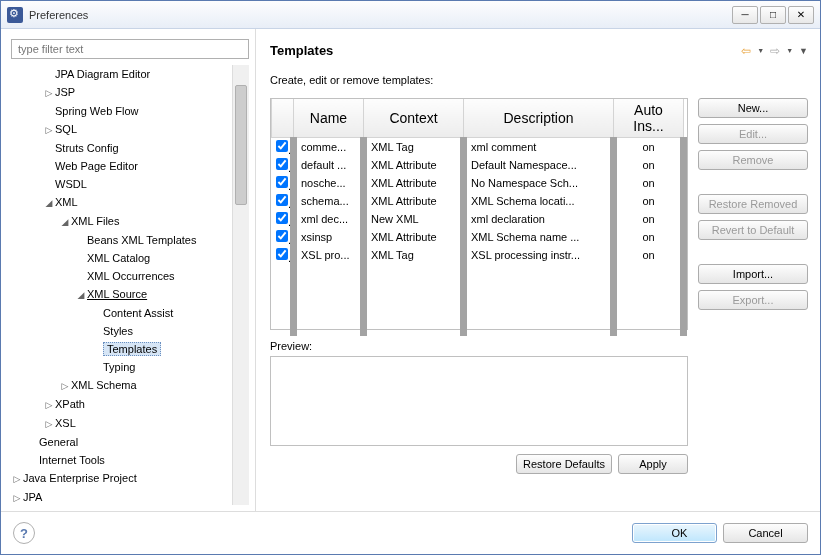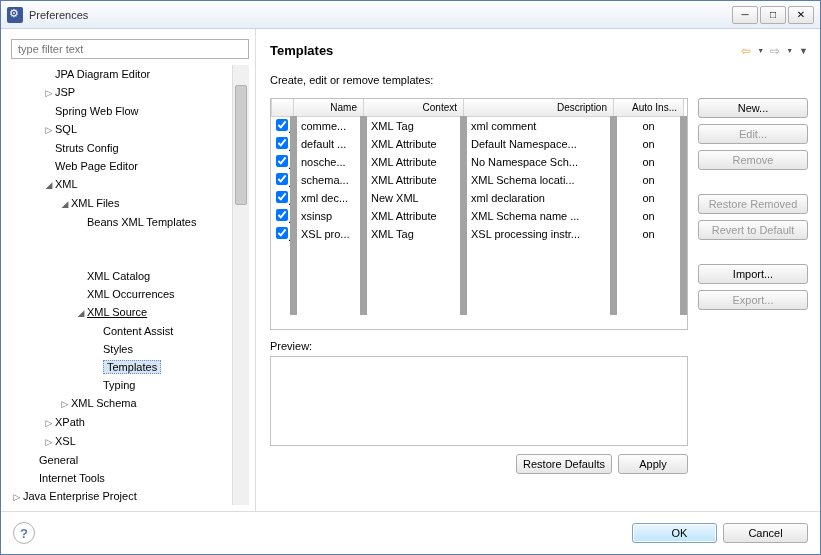--- a/index.html
+++ b/index.html
@@ -27,21 +27,21 @@
 .nav-arrow { font-size: 12px; cursor: default; }
 .nav-arrow.back { color: #e8a33d; }
 .nav-arrow.fwd { color: #aaa; }
 .nav-drop { font-size: 7px; color: #555; }
 .nav-menu { font-size: 9px; color: #555; }
 .subtitle { margin-bottom: 12px; }
 .main-cols { display: flex; gap: 10px; flex: 1; min-height: 0; }
 .table-col { flex: 1; display: flex; flex-direction: column; min-height: 0; }
 .table-box { border: 1px solid #c0c0c0; height: 232px; display: flex; flex-direction: column; }
 .tbl { width: 100%; border-collapse: collapse; table-layout: fixed; }
-.tbl th { background: linear-gradient(#fdfdfd,#ececec); border: 1px solid #d4d4d4; border-top: none; text-align: right; font-weight: normal; padding: 3px 6px; font-size: 10px; }
+.tbl th { background: linear-gradient(#fdfdfd,#ececec); border: 1px solid #d4d4d4; border-top: none; text-align: center; font-weight: normal; padding: 3px 6px; font-size: 14px; }
 .tbl td { border-right: 7px solid #a3a3a3; padding: 2px 4px; font-size: 11px; overflow: hidden; text-overflow: ellipsis; white-space: nowrap; }
 .tbl td.chk { text-align: center; width: 22px; }
 .tbl input[type=checkbox] { width: 12px; height: 12px; }
 .btn-col { width: 110px; display: flex; flex-direction: column; gap: 6px; }
 .btn { border: 1px solid #acacac; background: linear-gradient(#fdfdfd,#e6e6e6); border-radius: 3px; padding: 3px 6px; font-size: 11px; cursor: default; text-align: center; }
 .btn.disabled { color: #9a9a9a; }
 .btn.primary { border: 1px solid #7da2ce; background: linear-gradient(#eaf6fd,#bee6fd); box-shadow: inset 0 0 0 1px #fff; padding-left: 16px; }
 .preview-label { margin-top: 10px; margin-bottom: 4px; }
 .preview-box { border: 1px solid #c0c0c0; height: 90px; position: relative; overflow: auto; }
 .bottom-row1 { display: flex; justify-content: flex-end; gap: 6px; margin-top: 8px; }
@@ -70,24 +70,25 @@
     <div class="left-pane">
       <input class="filter-input" placeholder="type filter text" style="">
       <div class="tree-wrap">
         <ul class="tree" id="tree-root">
             <li style="padding-left: 32px;"><span class="tw"></span><span class="node-label">JPA Diagram Editor</span></li>
             <li style="padding-left: 32px;"><span class="tw">▷</span><span class="node-label">JSP</span></li>
             <li style="padding-left: 32px;"><span class="tw"></span><span class="node-label">Spring Web Flow</span></li>
             <li style="padding-left: 32px;"><span class="tw">▷</span><span class="node-label">SQL</span></li>
             <li style="padding-left: 32px;"><span class="tw"></span><span class="node-label">Struts Config</span></li>
             <li style="padding-left: 32px;"><span class="tw"></span><span class="node-label">Web Page Editor</span></li>
+            <li style="padding-left: 32px;"><span class="tw"></span><span class="node-label">WSDL</span></li>
             <li style="padding-left: 32px;"><span class="tw">◢</span><span class="node-label">XML</span></li>
             <li style="padding-left: 48px;"><span class="tw">◢</span><span class="node-label">XML Files</span></li>
             <li style="padding-left: 64px;"><span class="tw"></span><span class="node-label">Beans XML Templates</span></li>
-            <li style="padding-left: 64px; margin-top: 36px;"><span class="tw"></span><span class="node-label">XML Catalog</span></li>
+            <li style="padding-left: 64px;"><span class="tw"></span><span class="node-label">XML Catalog</span></li>
             <li style="padding-left: 64px;"><span class="tw"></span><span class="node-label">XML Occurrences</span></li>
             <li style="padding-left: 64px; text-decoration: underline;"><span class="tw">◢</span><span class="node-label">XML Source</span></li>
             <li style="padding-left: 80px;"><span class="tw"></span><span class="node-label">Content Assist</span></li>
             <li style="padding-left: 80px;"><span class="tw"></span><span class="node-label">Styles</span></li>
             <li style="padding-left: 80px;"><span class="tw"></span><span class="node-label selected">Templates</span></li>
             <li style="padding-left: 80px;"><span class="tw"></span><span class="node-label">Typing</span></li>
             <li style="padding-left: 48px;"><span class="tw">▷</span><span class="node-label">XML Schema</span></li>
             <li style="padding-left: 32px;"><span class="tw">▷</span><span class="node-label">XPath</span></li>
             <li style="padding-left: 32px;"><span class="tw">▷</span><span class="node-label">XSL</span></li>
             <li style="padding-left: 16px;"><span class="tw"></span><span class="node-label">General</span></li>

